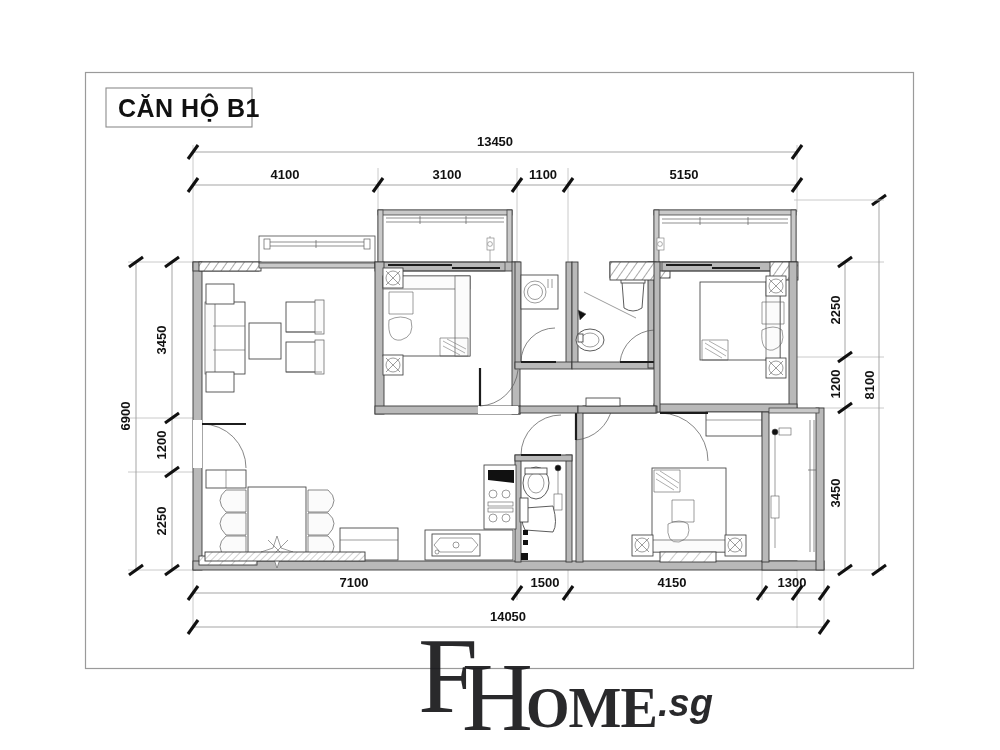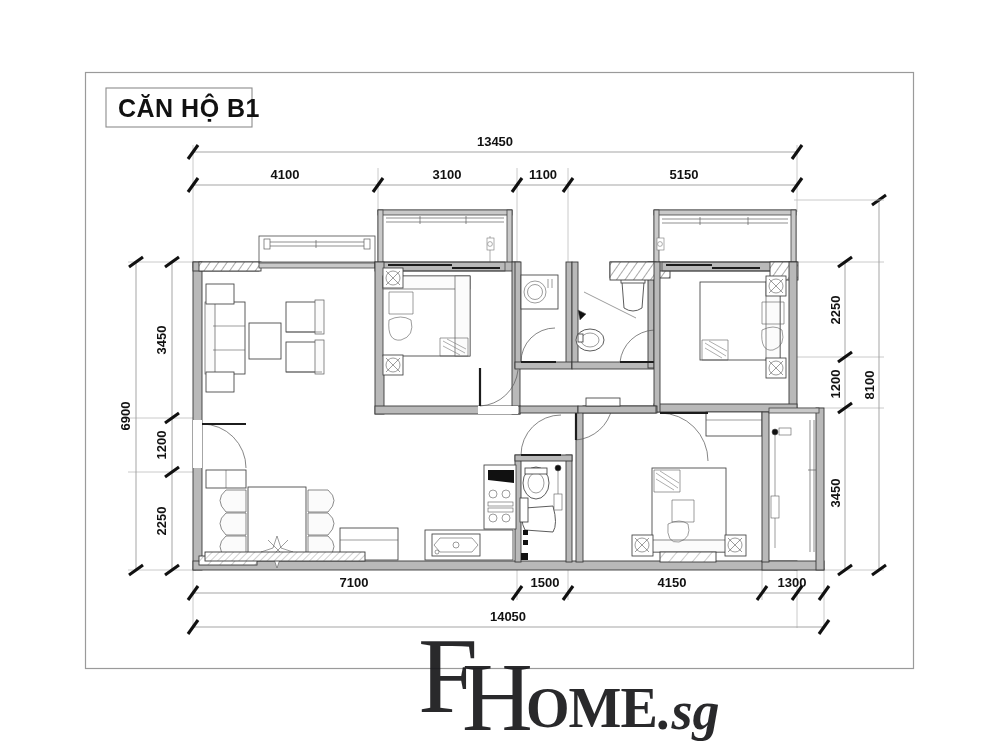--- a/index.html
+++ b/index.html
@@ -52,23 +52,23 @@
   }
   .wm-h{
     position:absolute;left:44px;top:26px;font-size:98px;line-height:1;
     font-weight:400;
   }
   .wm-ome{
     position:absolute;left:108px;top:58px;font-size:56px;line-height:1;
     font-weight:700;letter-spacing:-1px;text-align:right;
   }
   .wm-sg{
-    position:absolute;left:240px;top:62px;font-size:54px;line-height:1;
+    position:absolute;left:240px;top:62px;font-size:38px;line-height:1;
     font-style:italic;font-weight:700;
-    font-family:Liberation Serif, serif;
+    font-family:Liberation Sans, sans-serif;
   }
 </style>
 </head>
 <body>
 
 <div id="stage">
 <svg width="1000" height="750" viewBox="0 0 1000 750" xmlns="http://www.w3.org/2000/svg">
   <defs>
     <pattern id="hatch45" width="7" height="7" patternUnits="userSpaceOnUse" patternTransform="rotate(35)">
       <rect width="7" height="7" fill="#ffffff"></rect>

